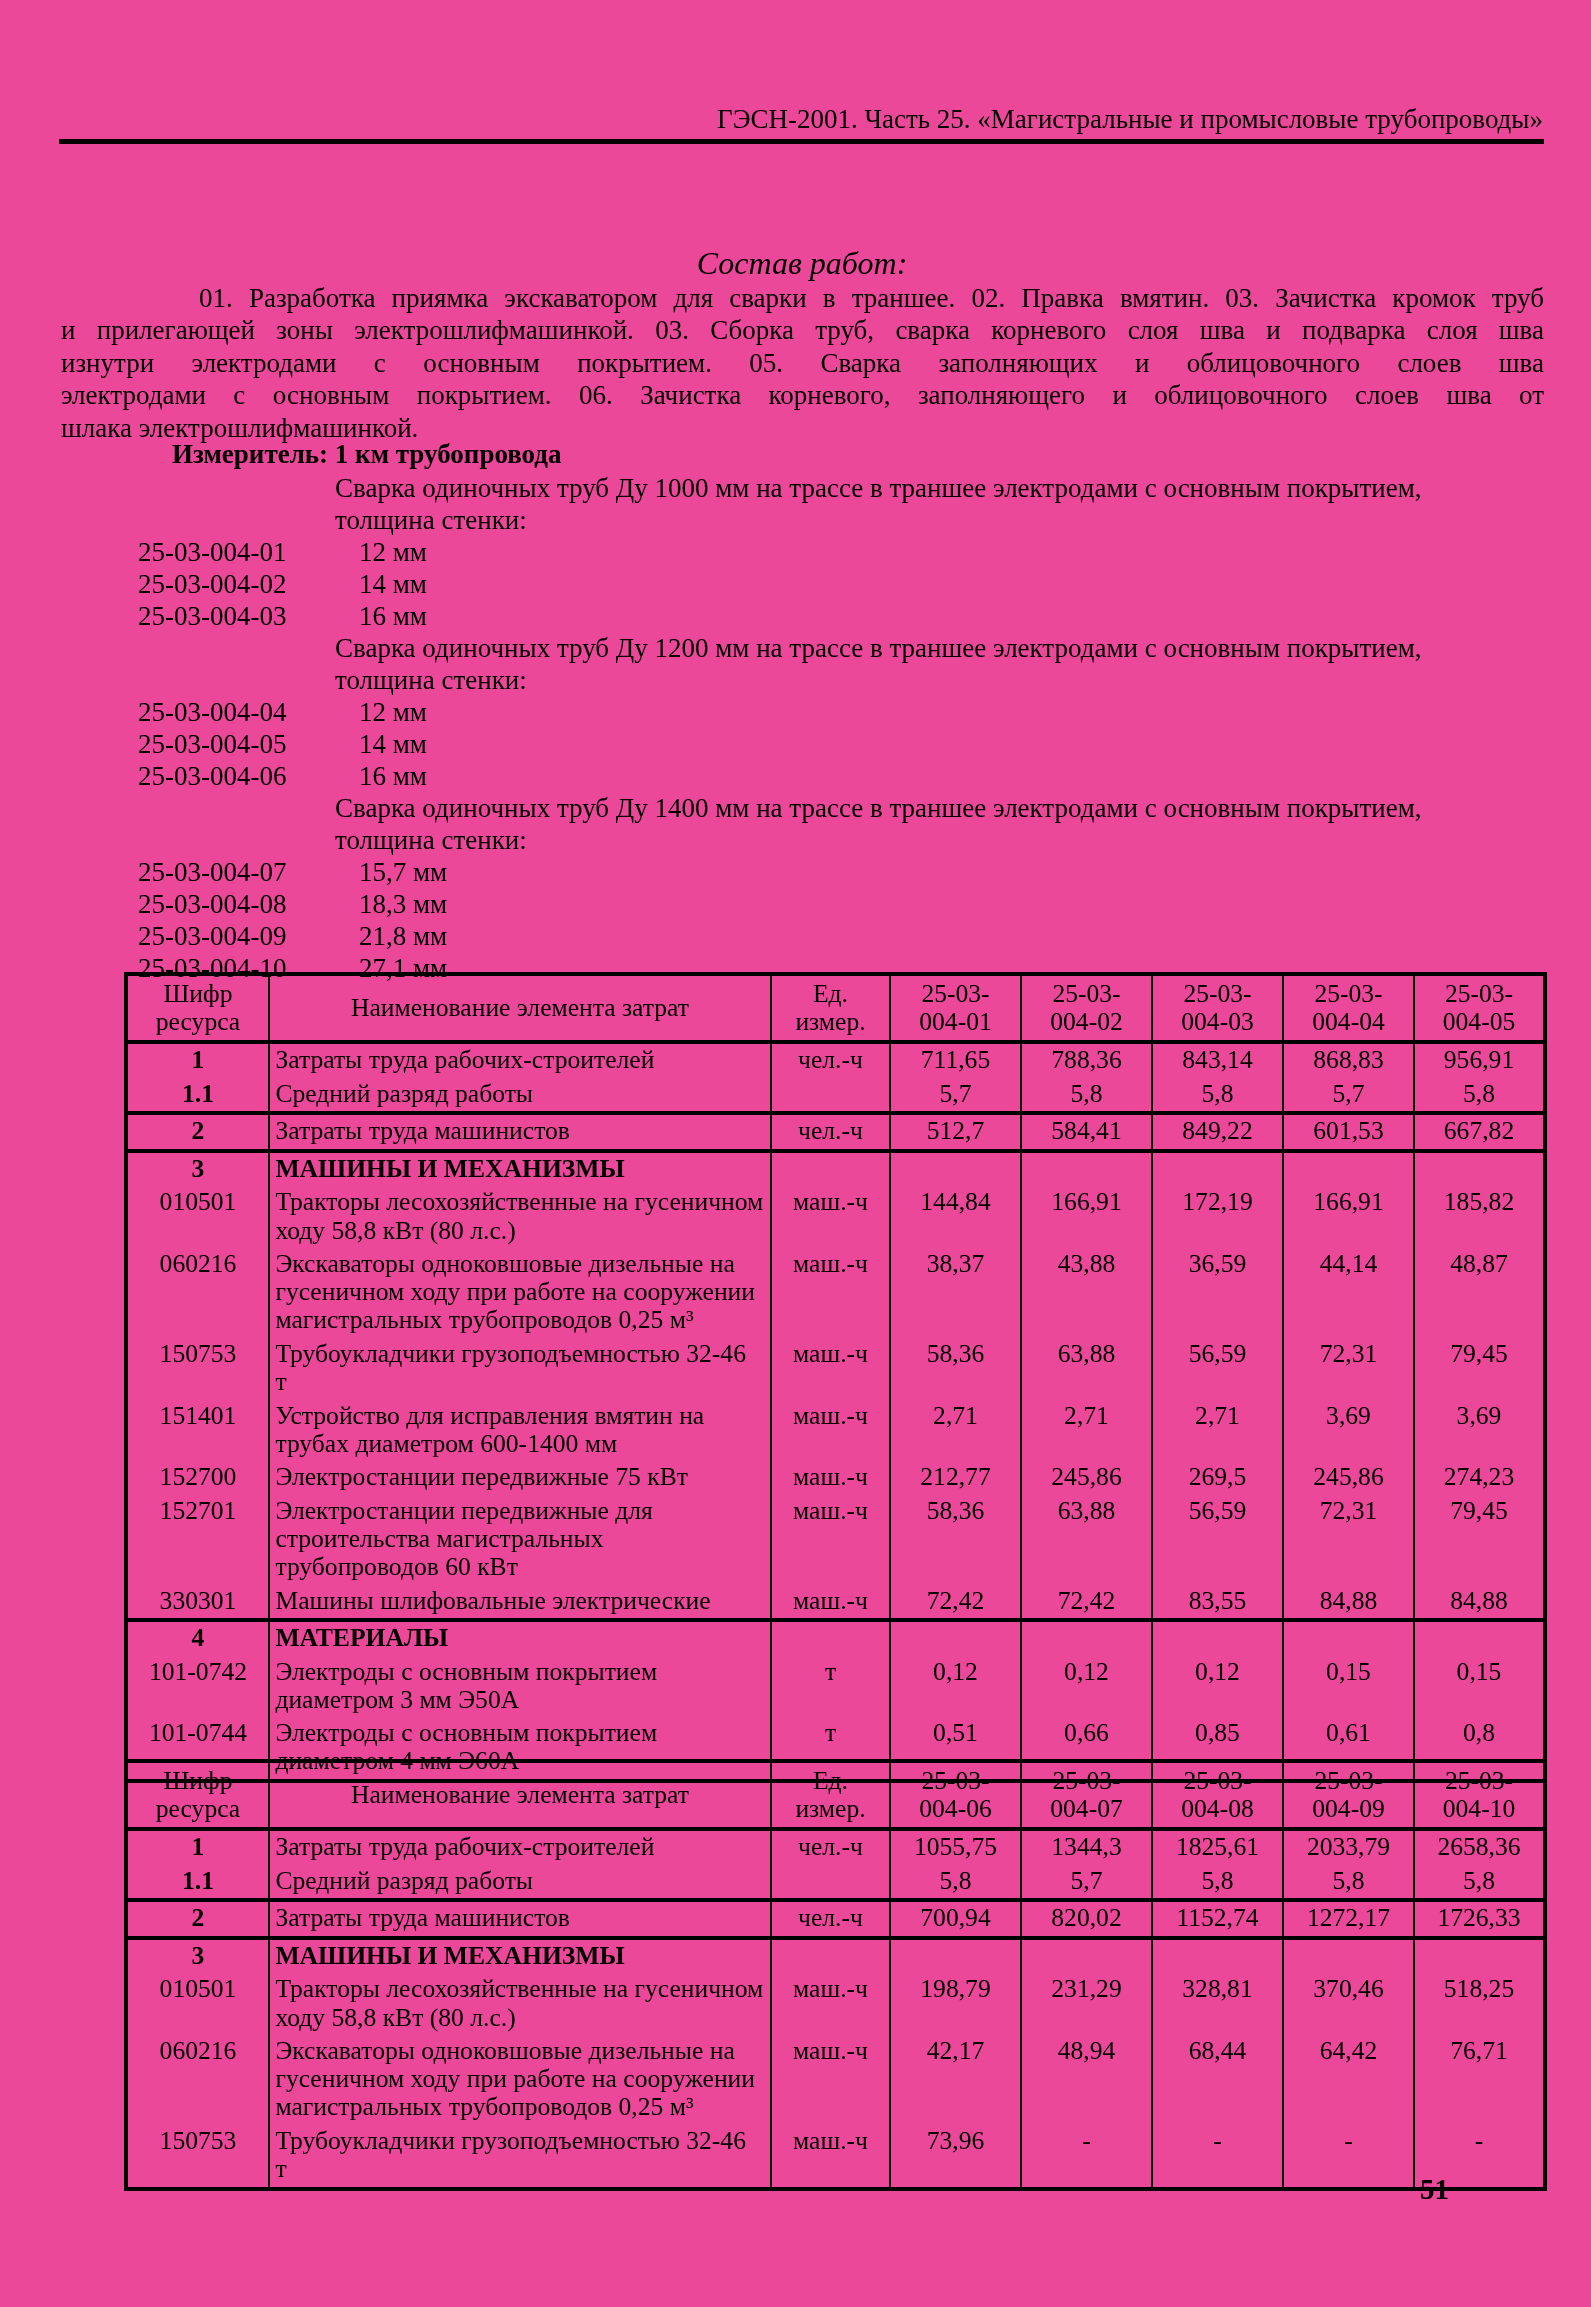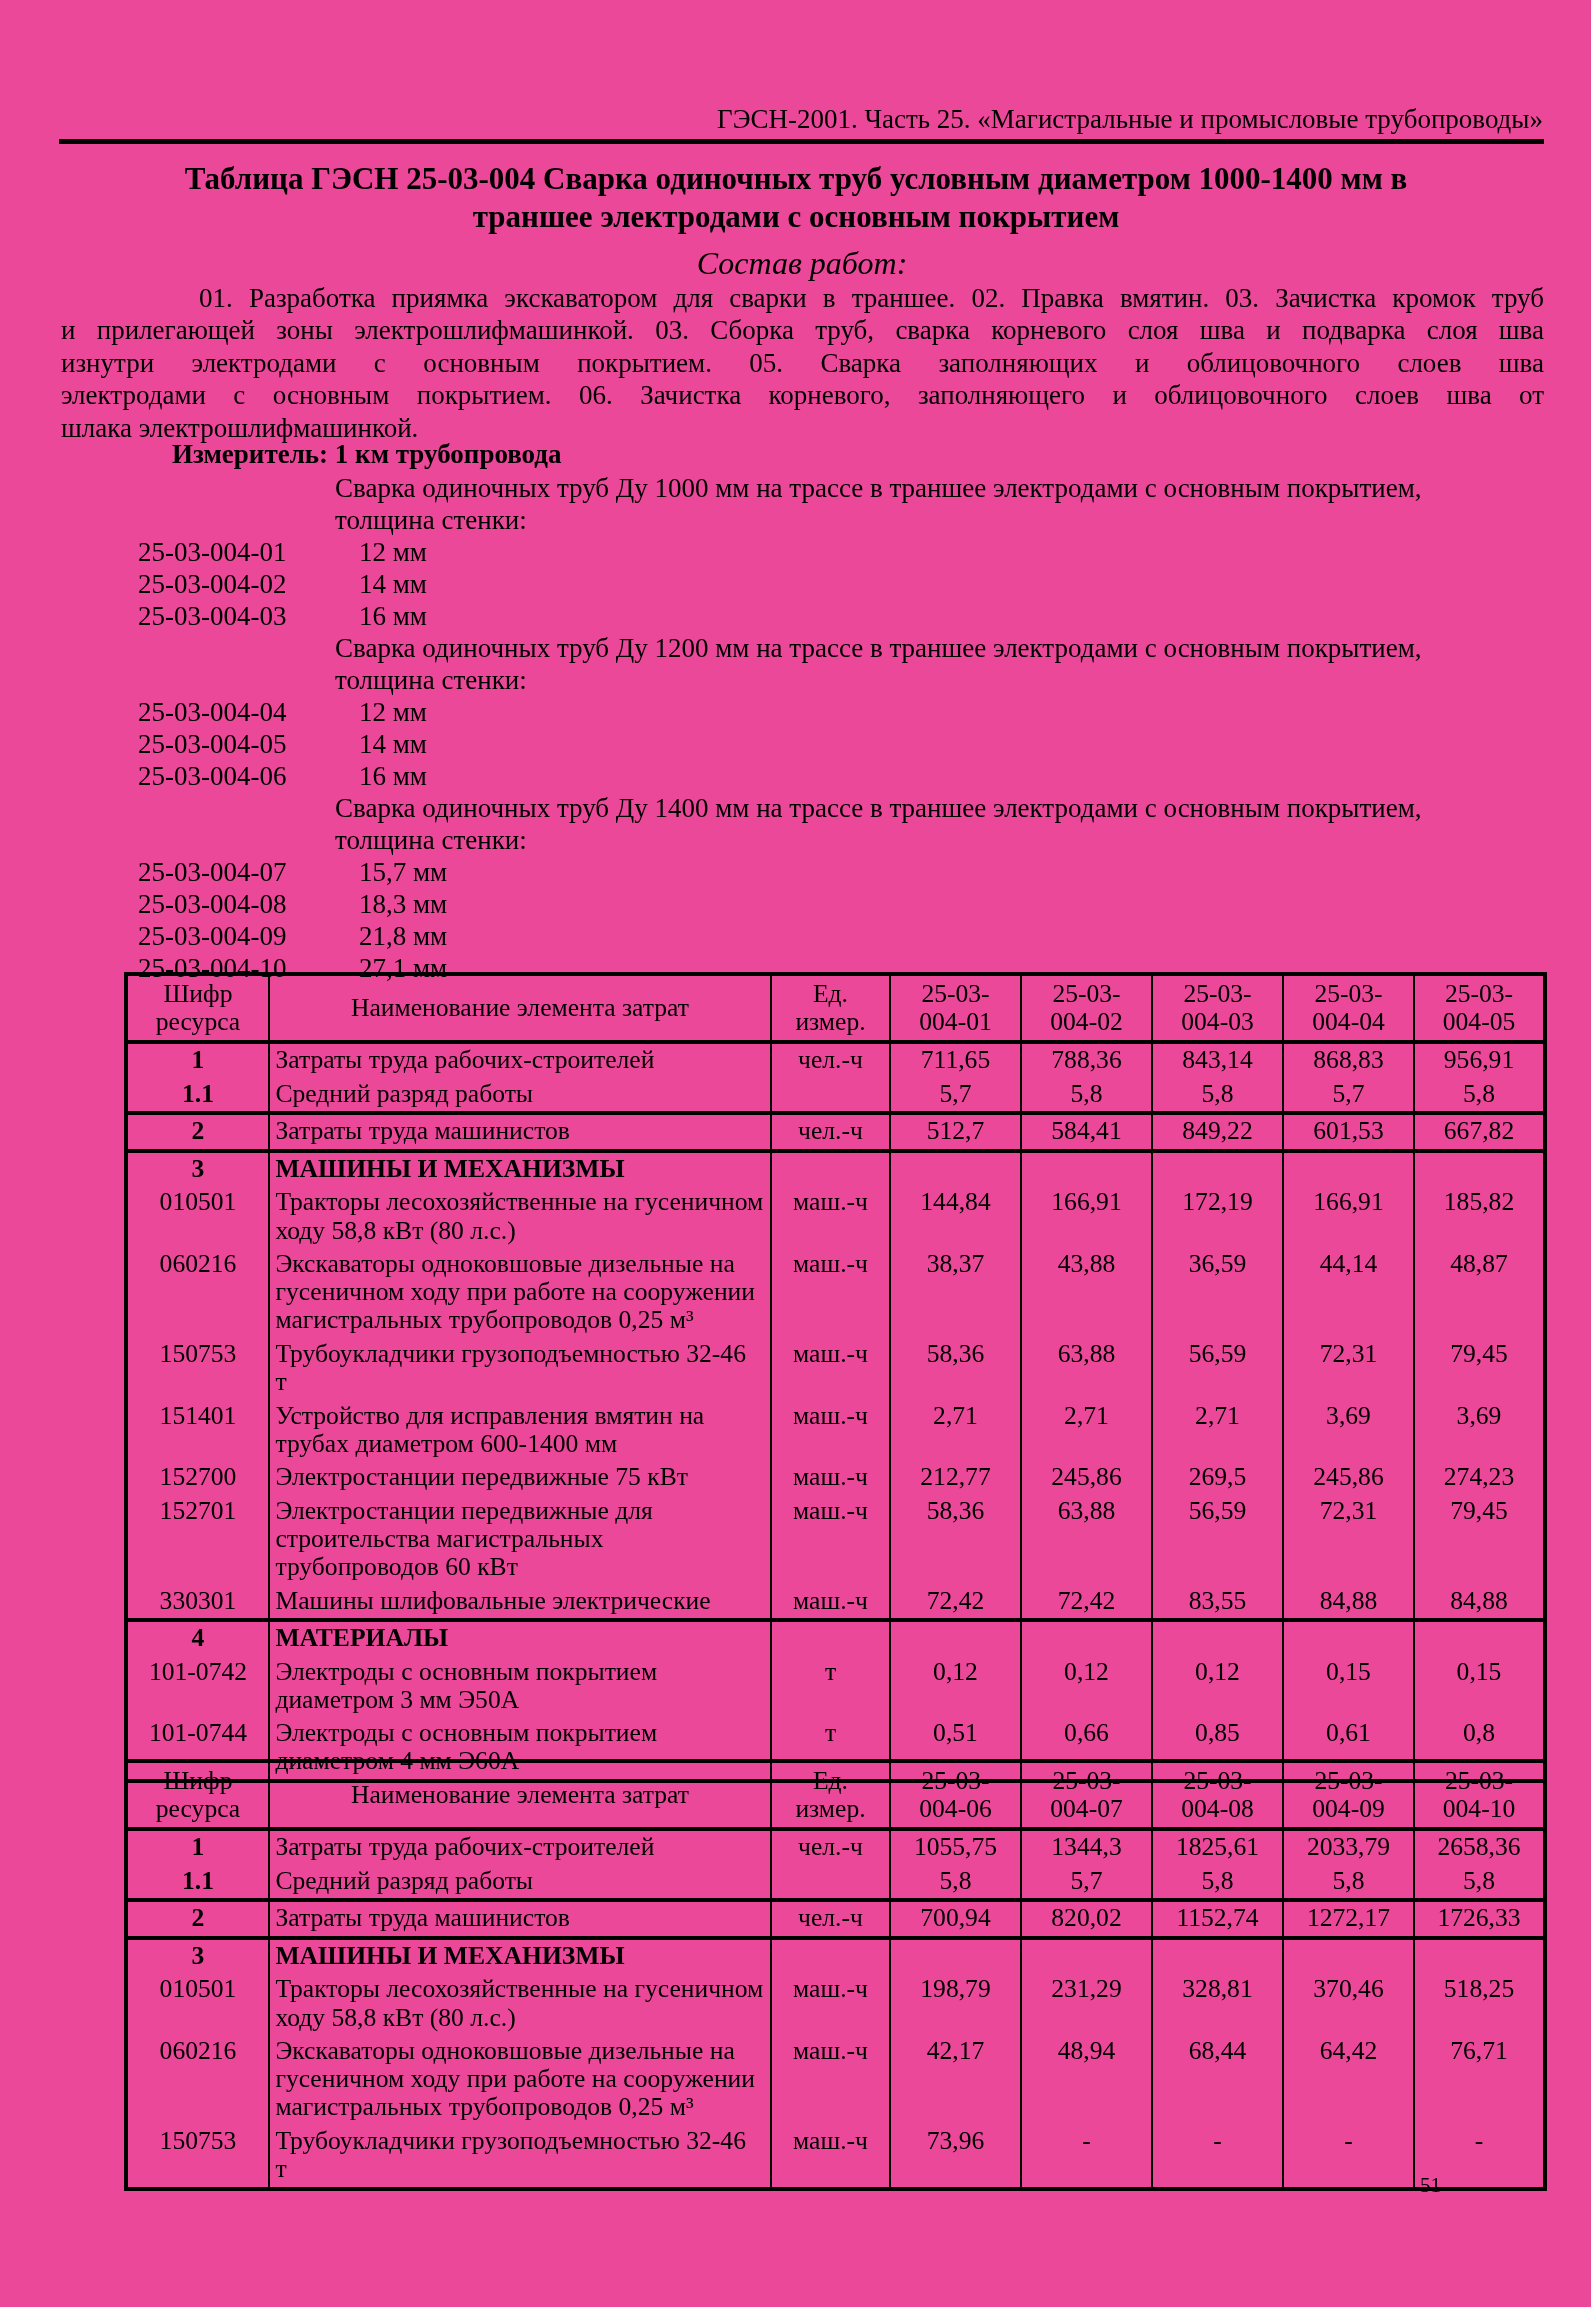--- a/index.html
+++ b/index.html
@@ -67,31 +67,30 @@
     border-bottom:4.7px solid #000;
     font-weight:normal; text-align:center; vertical-align:middle;
     white-space:pre-line; padding:4px 2.7px;margin-top:37px;
   }
   .res-table tbody tr.thick td { border-top:4.7px solid #000; }
   .res-table td { vertical-align:top; text-align:center; }
   .res-table td.nc { text-align:left; white-space:pre-line; }
   .res-table .b { font-weight:bold; }
   .page-number {
     position:absolute; top:2173px; left:1420px;
-    font-size:21px;
+    font-size:29px;
+    font-weight:bold;
   }
 </style>
 </head>
 <body>
 
 <div class="page">
   <div class="running-header">ГЭСН-2001. Часть 25. «Магистральные и промысловые трубопроводы»</div>
   <div class="header-rule"></div>
-  <h1 class="doc-title">Таблица ГЭСН 25-03-004 Сварка одиночных труб условным диаметром 1000-1400 мм в
-траншее электродами с основным покрытием</h1>
   <div class="works-heading">Состав работ:</div>
   <div class="works-text" id="works-text">
       <div class="works-line first">01. Разработка приямка экскаватором для сварки в траншее. 02. Правка вмятин. 03. Зачистка кромок труб</div>
       <div class="works-line">и прилегающей зоны электрошлифмашинкой. 03. Сборка труб, сварка корневого слоя шва и подварка слоя шва</div>
       <div class="works-line">изнутри электродами с основным покрытием. 05. Сварка заполняющих и облицовочного слоев шва</div>
       <div class="works-line">электродами с основным покрытием. 06. Зачистка корневого, заполняющего и облицовочного слоев шва от</div>
       <div class="works-line last">шлака электрошлифмашинкой.</div>
     </div>
   <div class="measure">Измеритель: 1 км трубопровода</div>
   <div class="items" id="items">

